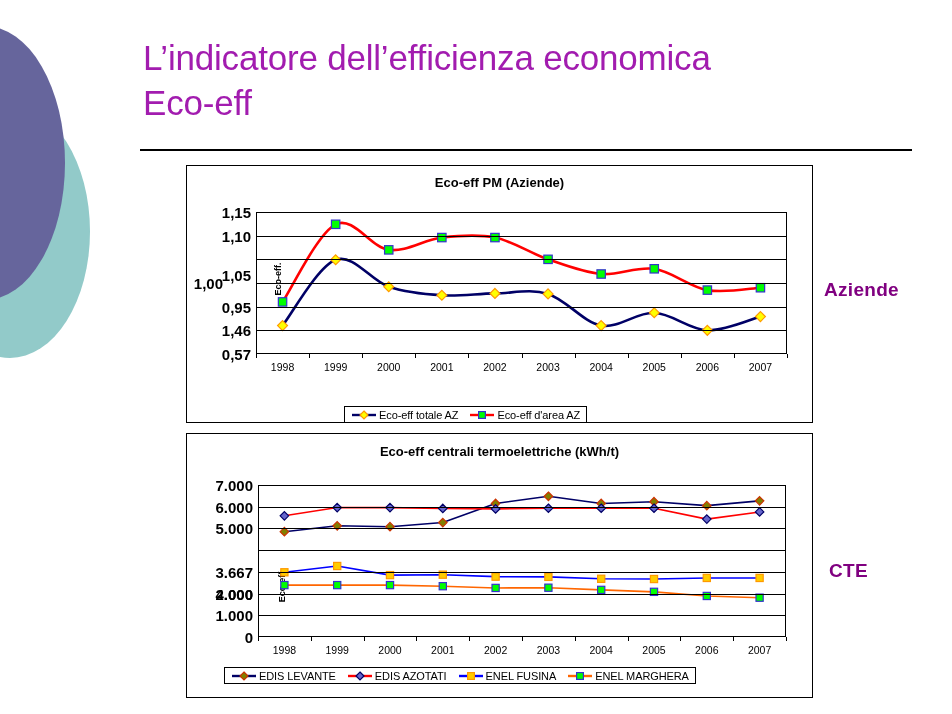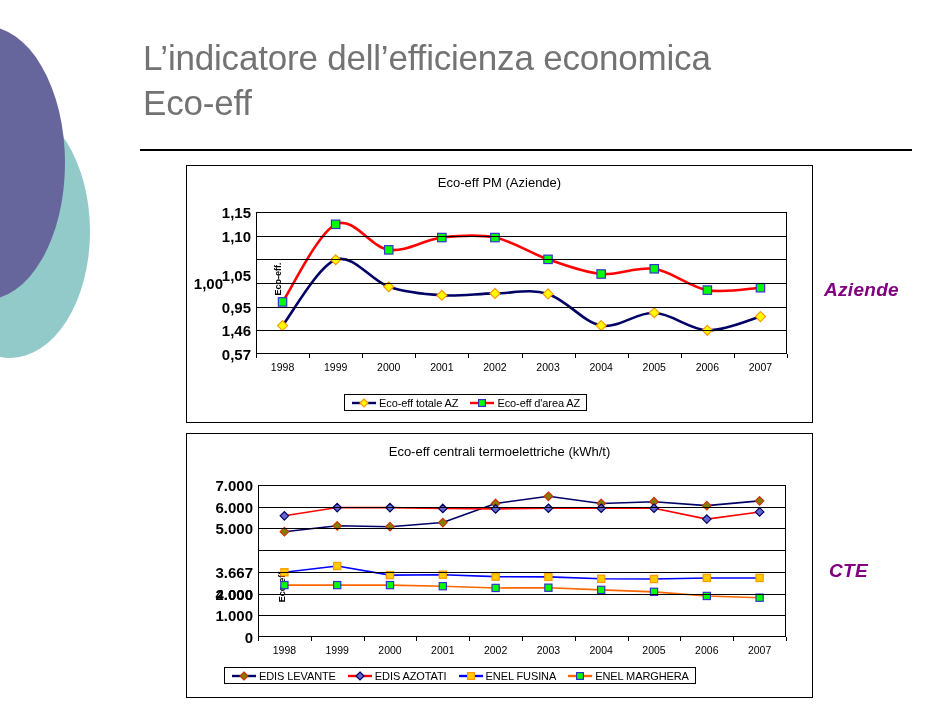--- a/index.html
+++ b/index.html
@@ -34,21 +34,21 @@
     border-radius: 50%;
     background: #66659c;
   }
 
   
   #slide-title {
     position: absolute;
     left: 143px;
     top: 35px;
     width: 760px;
-    color: #737373;
+    color: #a21caf;
     font-size: 35px;
     line-height: 45px;
     font-weight: normal;
     letter-spacing: -0.2px;
     white-space: pre-line;
   }
   #title-rule {
     position: absolute;
     left: 140px;
     top: 149px;
@@ -57,42 +57,41 @@
     background: #000000;
   }
 
   
   .side-label {
     position: absolute;
     color: #800080;
     font-size: 19px;
     font-weight: bold;
     letter-spacing: 0.3px;
-    font-style: italic;
   }
   #label-aziende { left: 824px; top: 279px; }
   #label-cte     { left: 829px; top: 560px; }
 
   
   .panel {
     position: absolute;
     box-sizing: border-box;
     border: 1px solid #000000;
     background: #ffffff;
   }
   #panel-1 { left: 186px; top: 165px; width: 627px; height: 258px; }
   #panel-2 { left: 186px; top: 433px; width: 627px; height: 265px; padding-left: 44px; }
 
   .chart-title {
     position: absolute;
     left: 0;
     width: 100%;
     text-align: center;
     font-size: 13px;
-    font-weight: normal;
+    font-weight: bold;
     color: #000000;
   }
   #panel-1 .chart-title { top: 9px; }
   #panel-2 .chart-title { top: 10px; }
 
   
   .plot {
     position: absolute;
     box-sizing: border-box;
   }
@@ -165,21 +164,21 @@
     box-sizing: border-box;
     border: 1px solid #000000;
     background: #ffffff;
     display: flex;
     align-items: center;
     justify-content: center;
     gap: 11px;
     padding: 1px 6px;
     white-space: nowrap;
   }
-  #legend-1 { left: 157px; top: 228px; height: 17px; }
+  #legend-1 { left: 157px; top: 240px; height: 17px; }
   #legend-2 { left: 37px;  top: 233px; height: 17px; }
 
   .legend-item {
     display: flex;
     align-items: center;
     gap: 2px;
   }
   .legend-item .lgnd-swatch { display: block; }
   .legend-item .lgnd-text {
     font-size: 11px;

